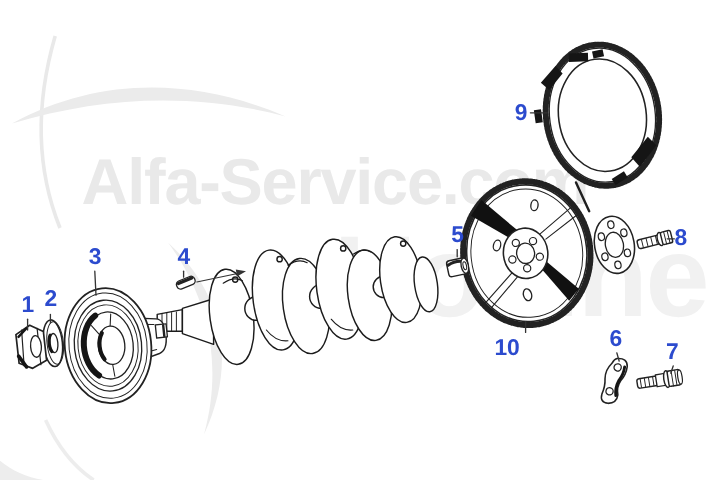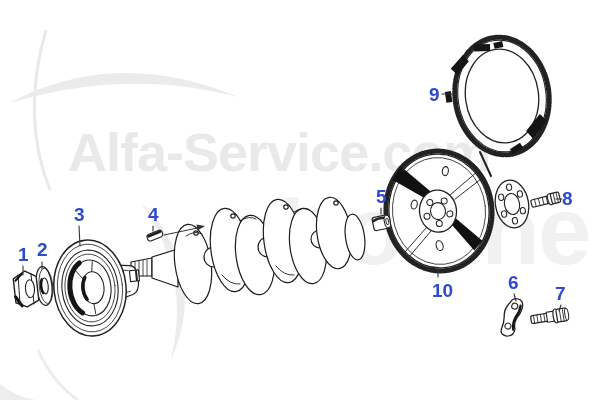--- a/index.html
+++ b/index.html
@@ -191,15 +191,15 @@
 
   <div class="callout" style="left:18px;top:245px;">1</div>
   <div class="callout" style="left:37px;top:240px;">2</div>
   <div class="callout" style="left:74px;top:205px;">3</div>
   <div class="callout" style="left:148px;top:205px;">4</div>
   <div class="callout" style="left:376px;top:187px;">5</div>
   <div class="callout" style="left:508px;top:273px;">6</div>
   <div class="callout" style="left:555px;top:284px;">7</div>
   <div class="callout" style="left:562px;top:189px;">8</div>
   <div class="callout" style="left:429px;top:85px;">9</div>
-  <div class="callout" style="left:432px;top:281px;">10</div>
+  <div class="callout" style="left:412px;top:281px;">10</div>
 
 </div>
 
 </body></html>

